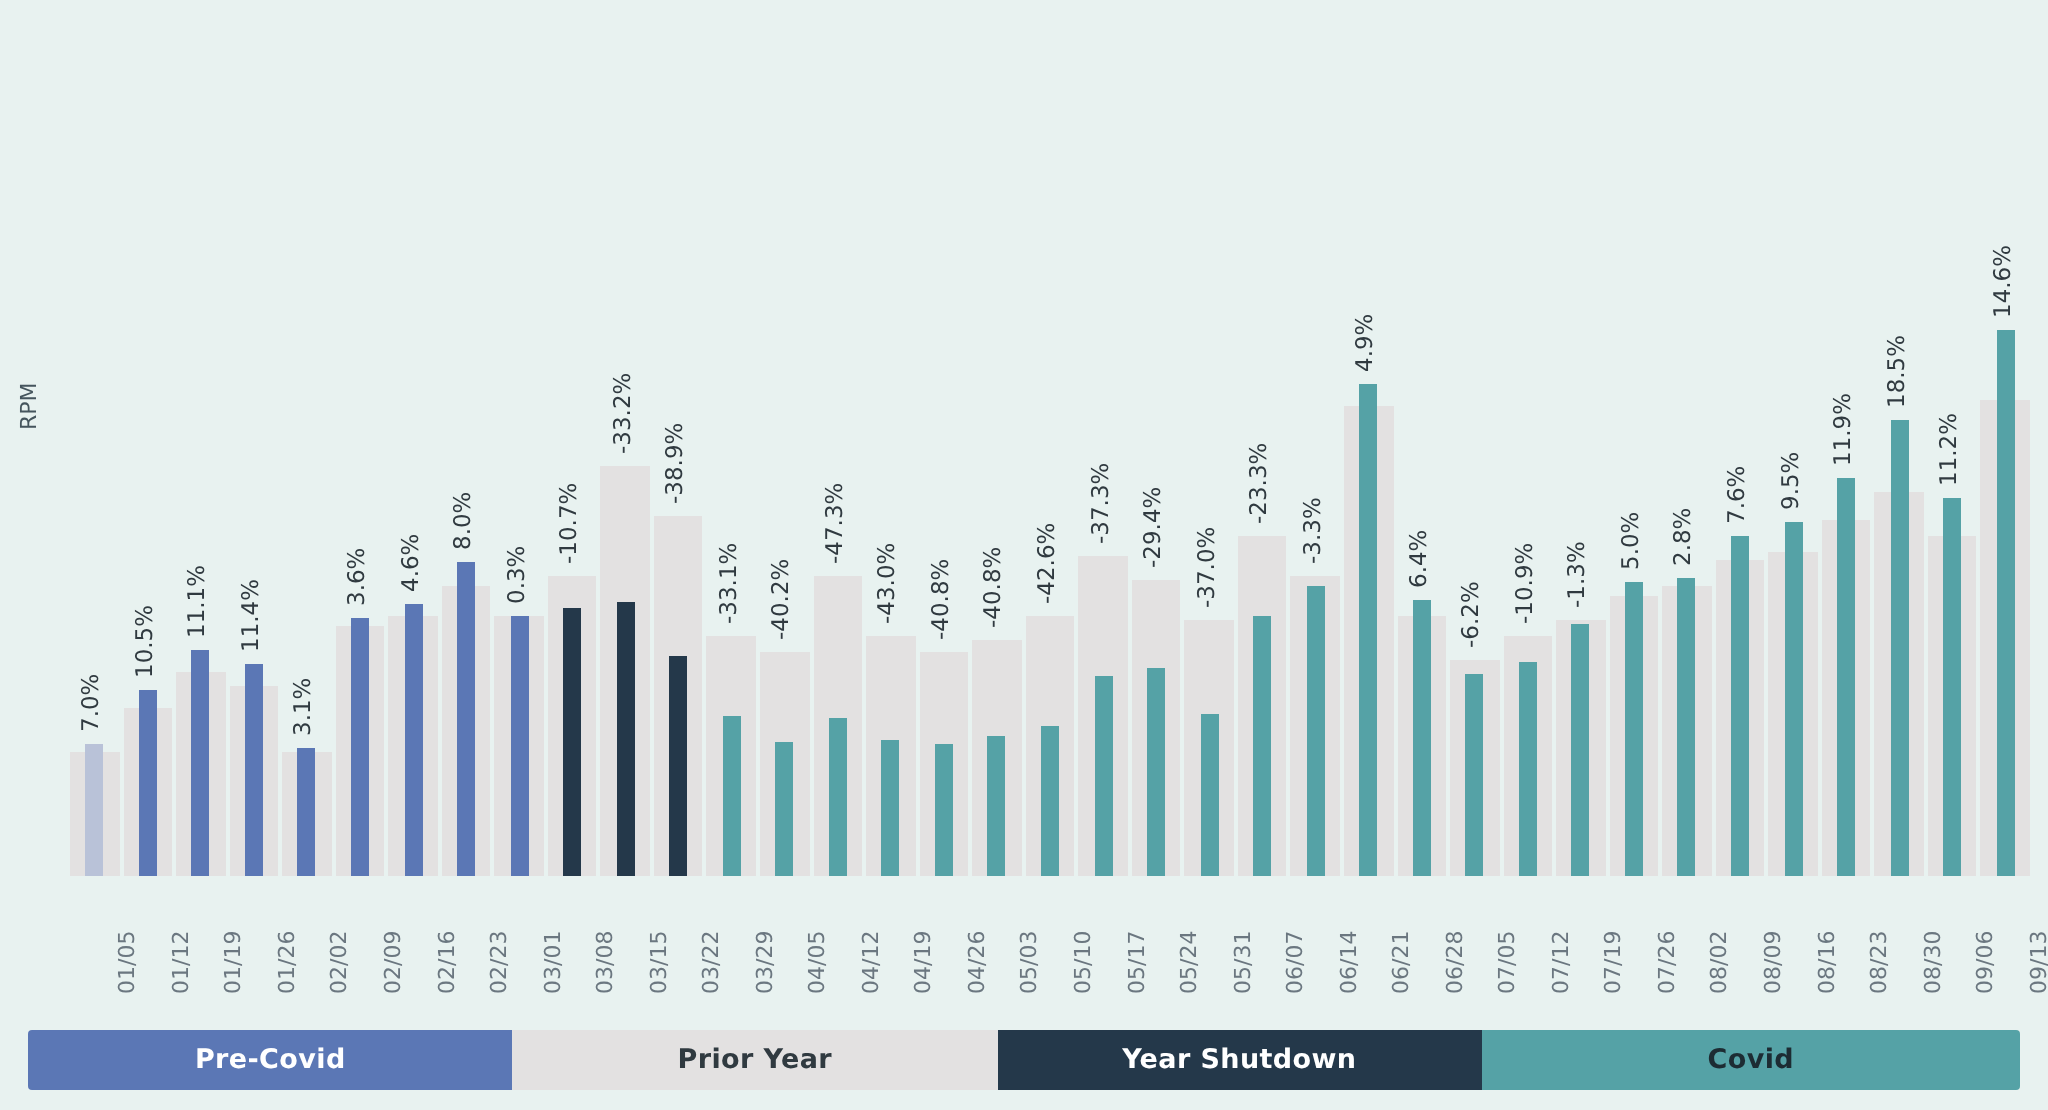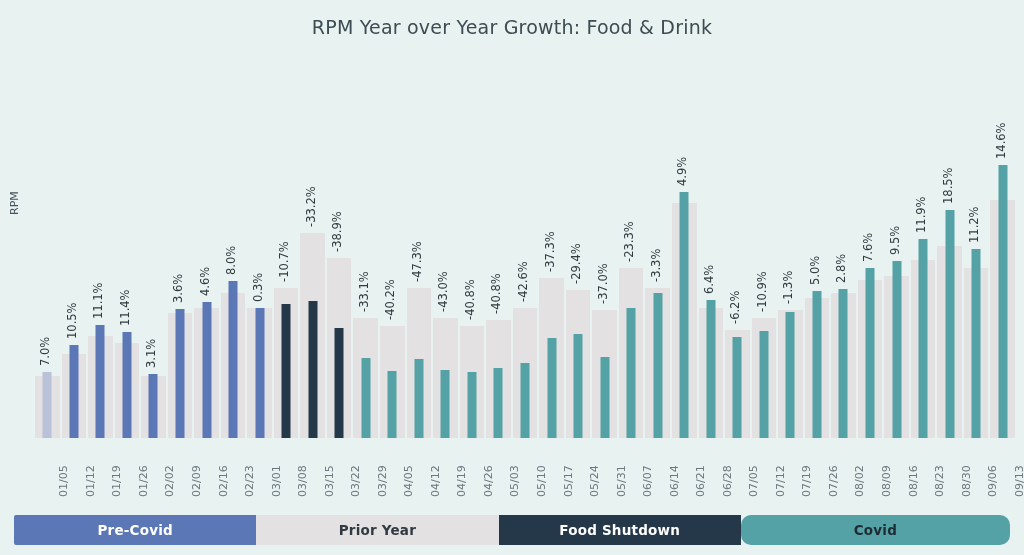--- a/index.html
+++ b/index.html
@@ -84,21 +84,20 @@
     display:flex;align-items:center;justify-content:center;
     font-size:13.5px;font-weight:bold;
     letter-spacing:.2px;
   }
 </style>
 </head>
 <body>
 
 <div id="chart-root">
 
-  <div class="chart-title">RPM Year over Year Growth: Food &amp; Drink</div>
 
   <div class="ylabel">RPM</div>
 
   <div id="plot">
       <div class="bar-group" style="left: 0px; width: 26.5405px;">
         <div class="bar-prior" style="height: 62px;"></div>
         <div class="bar-cur seg-prior" style="height: 66.34px;"></div>
         <div class="bar-label" style="bottom: 72.34px;">7.0%</div>
       </div>
       <div class="bar-group" style="left: 26.5405px; width: 26.5405px;">
@@ -324,20 +323,20 @@
     </div>
 
   <div id="legend">
       <div class="legend-seg" style="flex: 9 0 0px; background: rgb(91, 119, 181); color: rgb(255, 255, 255);">
         <span>Pre-Covid</span>
       </div>
       <div class="legend-seg" style="flex: 9 0 0px; background: rgb(227, 225, 225); color: rgb(48, 58, 64);">
         <span>Prior Year</span>
       </div>
       <div class="legend-seg" style="flex: 9 0 0px; background: rgb(36, 56, 74); color: rgb(255, 255, 255);">
-        <span>Food Shutdown</span>
-      </div>
-      <div class="legend-seg" style="flex: 10 0 0px; background: rgb(85, 162, 166); color: rgb(29, 44, 51); border-radius: 10px;">
+        <span>Year Shutdown</span>
+      </div>
+      <div class="legend-seg" style="flex: 10 0 0px; background: rgb(85, 162, 166); color: rgb(29, 44, 51);">
         <span>Covid</span>
       </div>
     </div>
 
 </div>
 
 </body></html>

